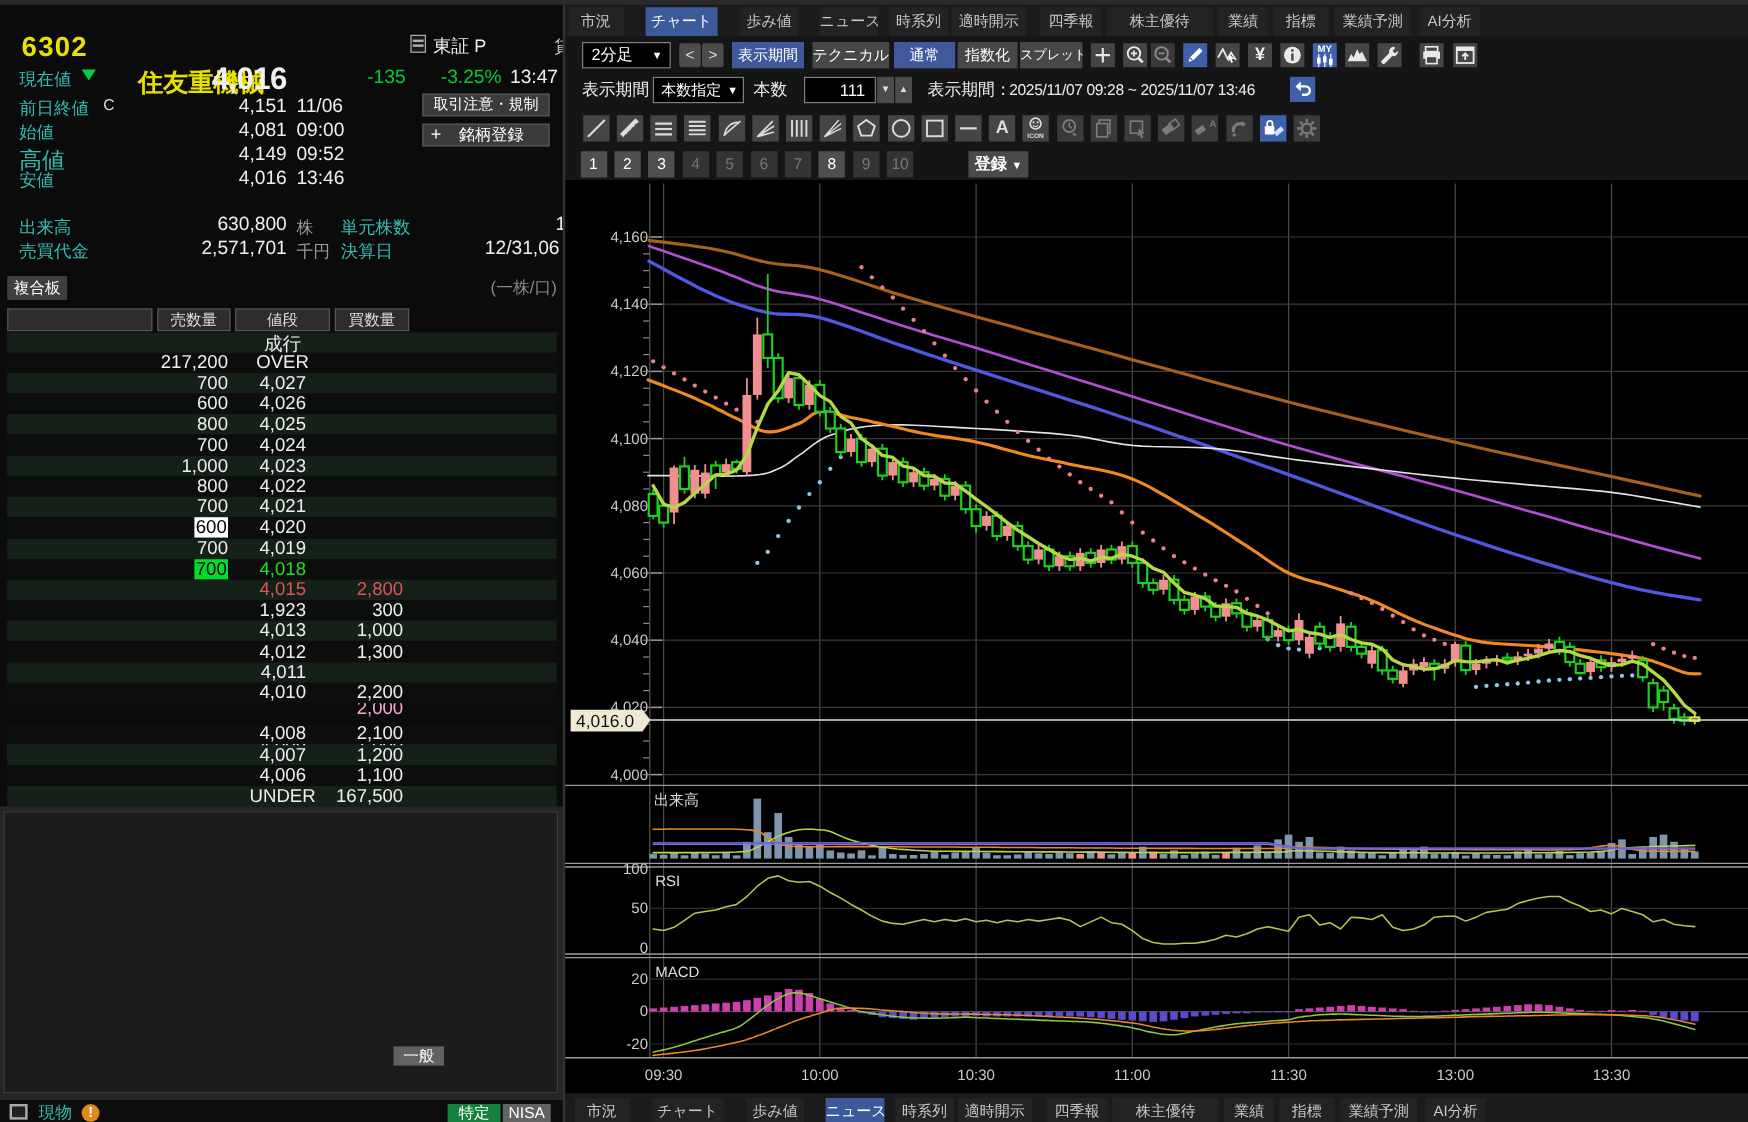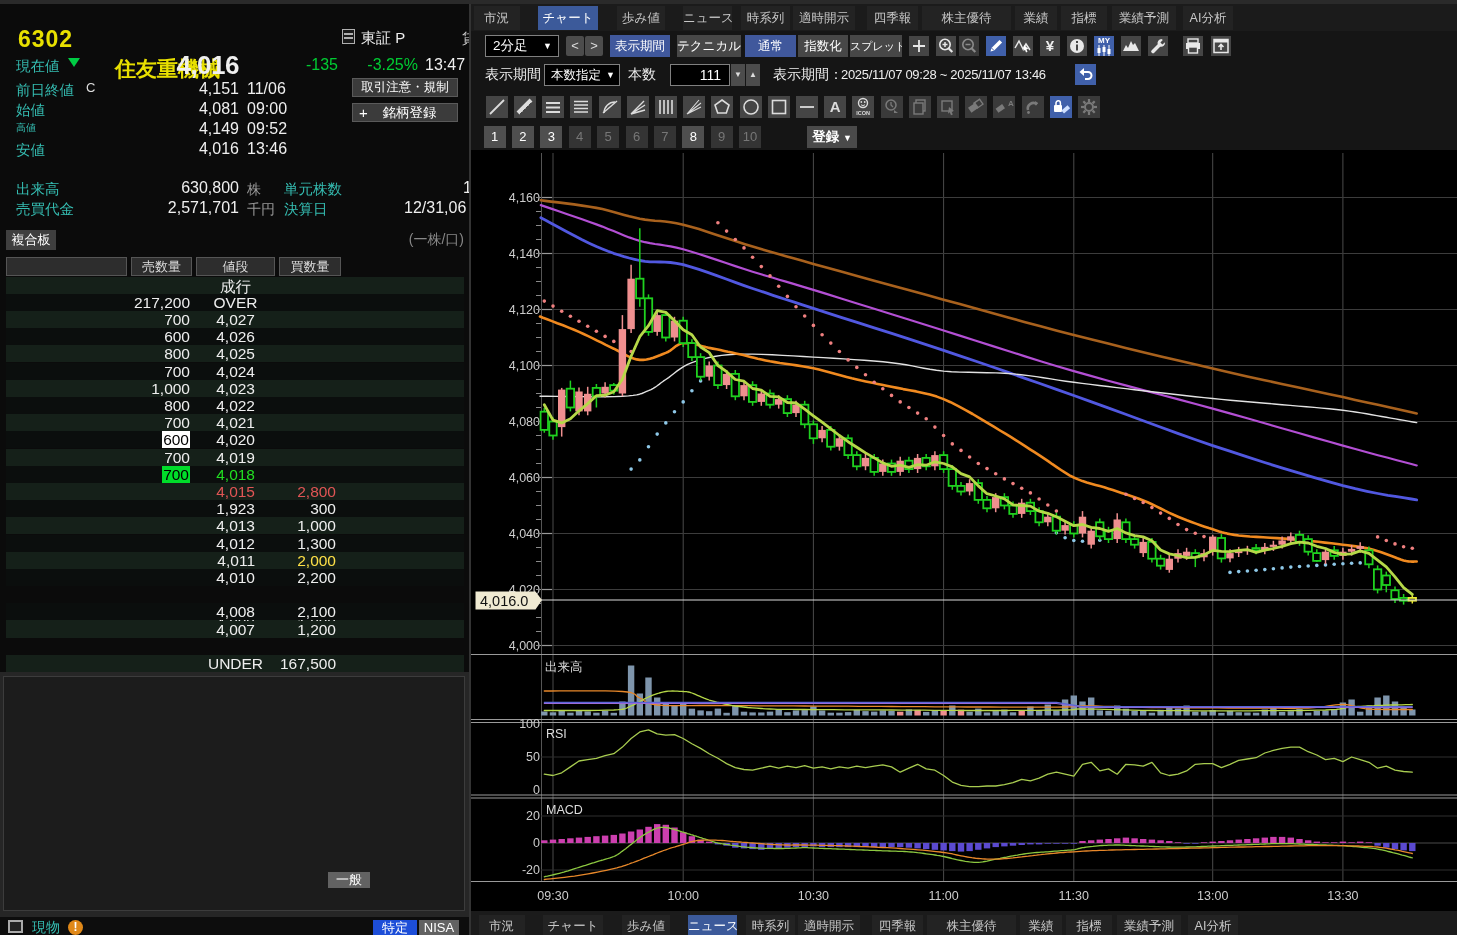--- a/index.html
+++ b/index.html
@@ -45,21 +45,21 @@
 <div class="a gr" style="left:258px;top:56px;width:80px;text-align:right;font-size:16px;">-135</div>
 <div class="a gr" style="left:338px;top:56px;width:80px;text-align:right;font-size:16px;">-3.25%</div>
 <div class="a wh" style="left:425px;top:56px;font-size:16px;">13:47</div>
 <div class="a cy" style="left:16px;top:81px;font-size:14.5px;">前日終値</div>
 <div class="a" style="left:86px;top:80px;font-size:13px;color:#ddd;">C</div>
 <div class="a wh" style="left:139px;top:80px;width:100px;text-align:right;font-size:16px;">4,151</div>
 <div class="a wh" style="left:247px;top:80px;font-size:16px;">11/06</div>
 <div class="a cy" style="left:16px;top:101px;font-size:14.5px;">始値</div>
 <div class="a wh" style="left:139px;top:100px;width:100px;text-align:right;font-size:16px;">4,081</div>
 <div class="a wh" style="left:247px;top:100px;font-size:16px;">09:00</div>
-<div class="a cy" style="left:16px;top:121px;font-size:10px;">高値</div>
+<div class="a cy" style="left:16px;top:121px;font-size:19px;">高値</div>
 <div class="a wh" style="left:139px;top:120px;width:100px;text-align:right;font-size:16px;">4,149</div>
 <div class="a wh" style="left:247px;top:120px;font-size:16px;">09:52</div>
 <div class="a cy" style="left:16px;top:141px;font-size:14.5px;">安値</div>
 <div class="a wh" style="left:139px;top:140px;width:100px;text-align:right;font-size:16px;">4,016</div>
 <div class="a wh" style="left:247px;top:140px;font-size:16px;">13:46</div>
 <div class="a" style="left:352px;top:78px;width:106px;height:19px;background:#3b3b3b;border:1px solid #5a5a5a;color:#fff;font-size:12.5px;text-align:center;line-height:17px;white-space:nowrap;overflow:hidden;">取引注意・規制</div>
 <div class="a" style="left:352px;top:103px;width:106px;height:19px;background:#3b3b3b;border:1px solid #5a5a5a;color:#fff;font-size:13.5px;text-align:center;line-height:17px;"><span style="float:left;margin-left:6px;font-size:15px;">+</span><span style="margin-left:-6px;">銘柄登録</span></div>
 <div class="a cy" style="left:16px;top:180px;font-size:14.5px;">出来高</div>
 <div class="a wh" style="left:139px;top:179px;width:100px;text-align:right;font-size:16px;">630,800</div>
 <div class="a gy" style="left:247px;top:181px;font-size:14px;">株</div>
@@ -134,50 +134,54 @@
 <div class="obr" style="top:517.3px;background:#152019;">
 <span class="obp" style="color:#eee;">4,013</span>
 <span class="obb" style="color:#eee;">1,000</span>
 </div>
 <div class="obr" style="top:534.5px;background:#0b0e0d;">
 <span class="obp" style="color:#eee;">4,012</span>
 <span class="obb" style="color:#eee;">1,300</span>
 </div>
 <div class="obr" style="top:551.7px;background:#152019;">
 <span class="obp" style="color:#eee;">4,011</span>
-<span class="obb" style="color:#fde047;">2,000</span>
+<span class="obb" style="color:#f9a8d4;margin-top:30px;">2,000</span>
 </div>
 <div class="obr" style="top:568.9px;background:#0b0e0d;">
 <span class="obp" style="color:#eee;">4,010</span>
 <span class="obb" style="color:#eee;">2,200</span>
 </div>
 <div class="obr" style="top:586.1px;background:#152019;margin-top:28px;">
 <span class="obp" style="color:#eee;">4,009</span>
 <span class="obb" style="color:#eee;">1,000</span>
 </div>
 <div class="obr" style="top:603.3px;background:#0b0e0d;">
 <span class="obp" style="color:#eee;">4,008</span>
 <span class="obb" style="color:#eee;">2,100</span>
 </div>
 <div class="obr" style="top:620.5px;background:#152019;">
 <span class="obp" style="color:#eee;">4,007</span>
 <span class="obb" style="color:#eee;">1,200</span>
+</div>
+<div class="obr" style="top:637.7px;background:#0b0e0d;">
+<span class="obp" style="color:#eee;">4,006</span>
+<span class="obb" style="color:#eee;">1,100</span>
 </div>
 <div class="obr" style="top:654.9px;background:#152019;">
 <span class="a" style="left:190px;top:0px;width:79px;text-align:center;color:#eee;">UNDER</span>
 <span class="obb" style="color:#eee;">167,500</span>
 </div>
 <div class="a" style="left:0;top:672px;width:470px;height:245px;background:#262626;"></div>
 <div class="a" style="left:3px;top:676px;width:462px;height:235px;background:#1c1c1c;border:1px solid #3c3c3c;"></div>
 <div class="a" style="left:0;top:917px;width:470px;height:18px;background:#0d0d0d;"></div>
 <div class="a" style="left:8px;top:920px;width:15px;height:13px;border:2px solid #aaa;background:#222;"></div>
 <div class="a cy" style="left:32px;top:919px;font-size:14px;">現物</div>
 <div class="a" style="left:68px;top:920px;width:15px;height:15px;border-radius:50%;background:#e08818;color:#fff;font-size:12px;font-weight:bold;text-align:center;line-height:15px;">!</div>
 <div class="a" style="left:328px;top:872px;width:42px;height:16px;background:#626262;color:#fff;font-size:13px;text-align:center;line-height:15px;">一般</div>
-<div class="a" style="left:373px;top:920px;width:44px;height:16px;background:#1d4ed8;color:#fff;font-size:13px;text-align:center;line-height:15px;">特定</div>
+<div class="a" style="left:373px;top:920px;width:44px;height:16px;background:#15803d;color:#fff;font-size:13px;text-align:center;line-height:15px;">特定</div>
 <div class="a" style="left:419px;top:920px;width:40px;height:16px;background:#626262;color:#fff;font-size:13px;text-align:center;line-height:15px;">NISA</div>
 <div class="a" style="left:470px;top:0;width:987px;height:935px;background:#141414;"></div>
 <div class="a" style="left:470px;top:4px;width:987px;height:27px;background:#1b1b1b;"></div>
 <div class="tab" style="left:473.5px;width:46px;">市況</div>
 <div class="tab on" style="left:538px;width:60px;">チャート</div>
 <div class="tab" style="left:617px;width:48px;">歩み値</div>
 <div class="tab" style="left:683px;width:49px;">ニュース</div>
 <div class="tab" style="left:741px;width:49px;">時系列</div>
 <div class="tab" style="left:793px;width:62px;">適時開示</div>
 <div class="tab" style="left:867px;width:51px;">四季報</div>

